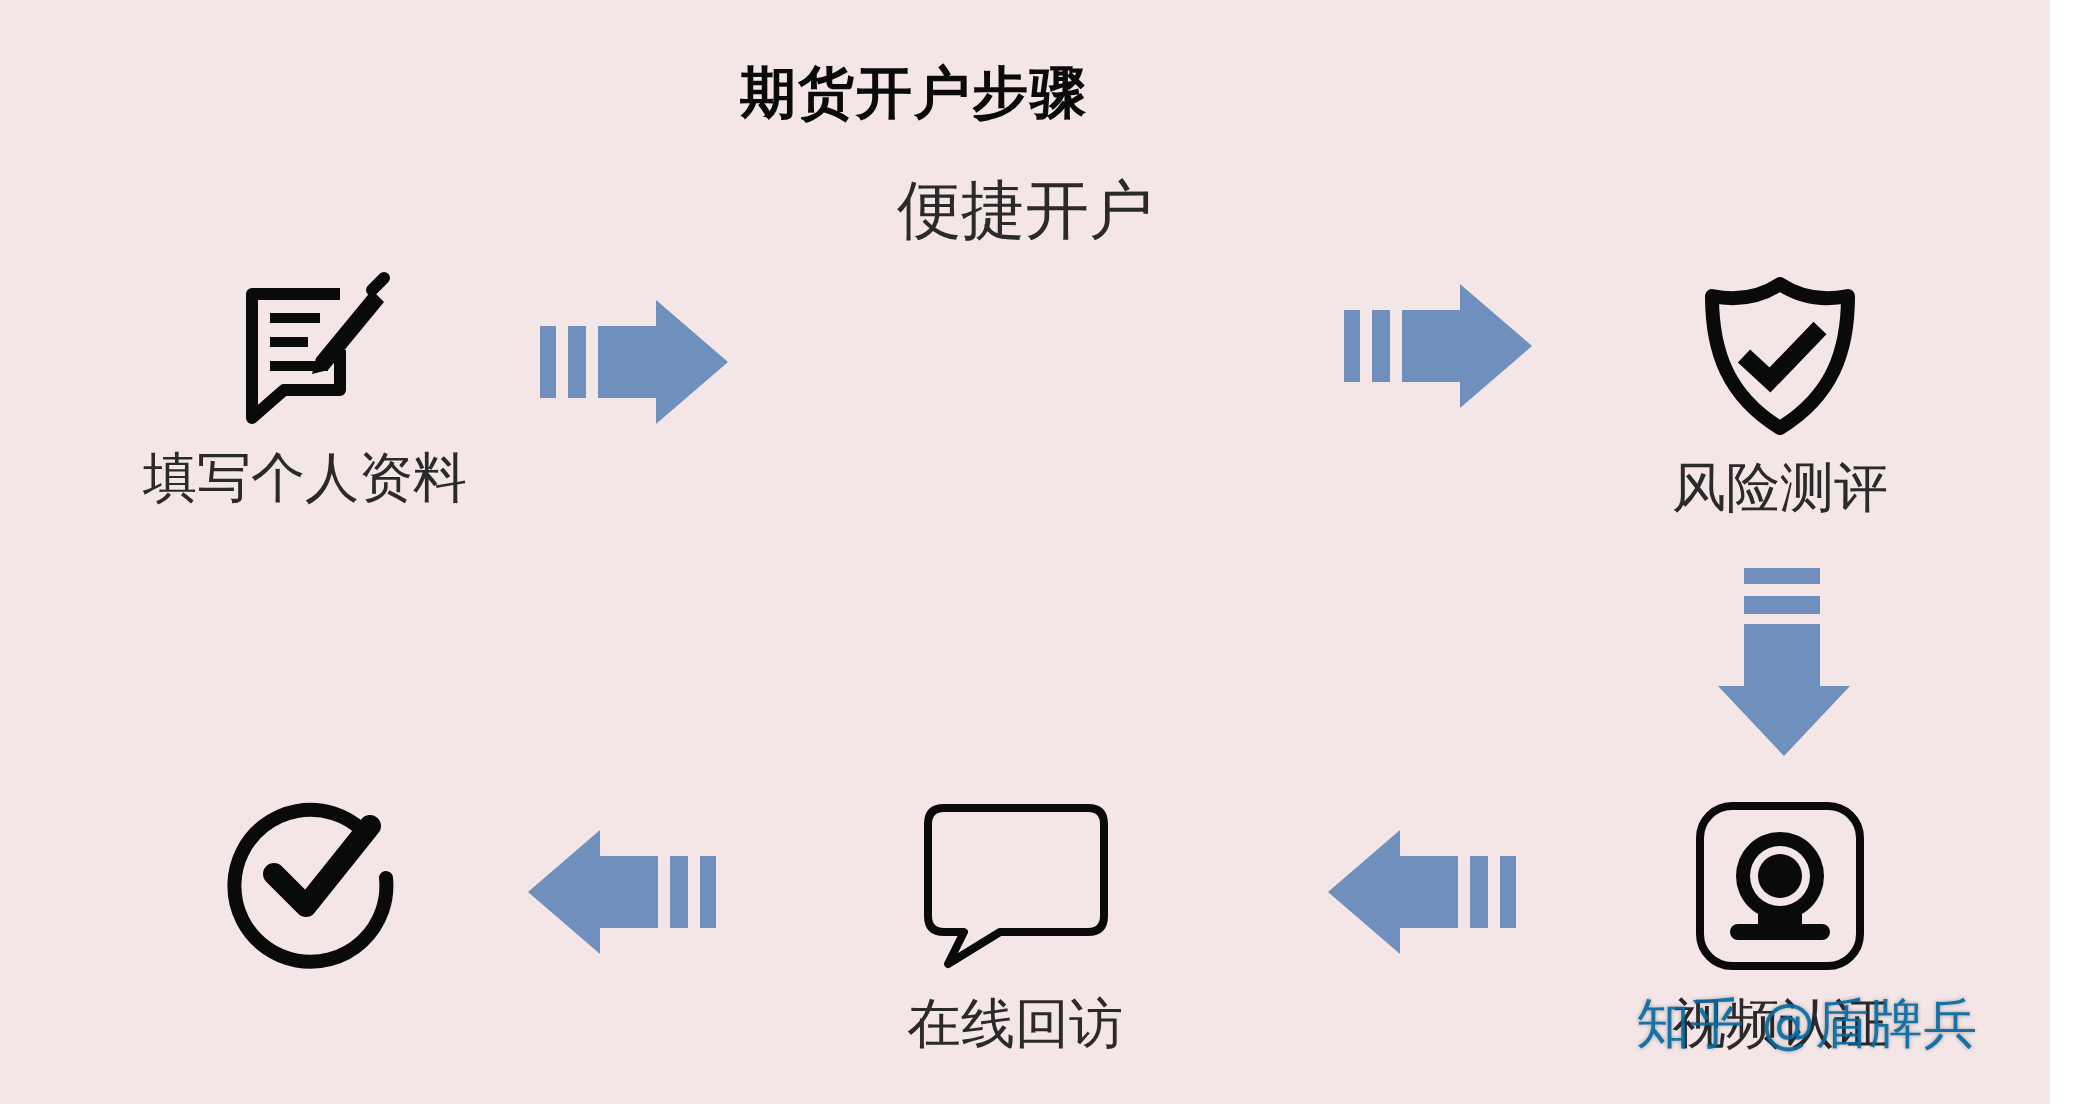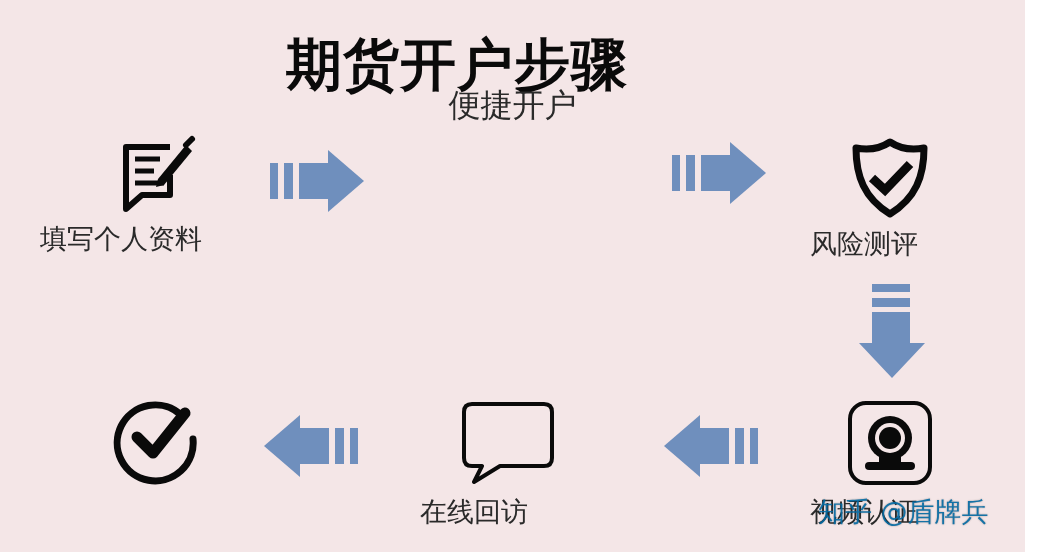--- a/index.html
+++ b/index.html
@@ -6,27 +6,27 @@
   body {
     width: 1045px; height: 555px; background: #ffffff; position: relative; overflow: hidden;
     font-family: "DejaVu Sans", "Liberation Sans", sans-serif; color: #1a1a1a;
   }
   .canvas {
     position: absolute; left: 0; top: 0; width: 1025px; height: 552px;
     background: #f4e6e7;
   }
   .title {
     position: absolute; left: 0; width: 914px; top: 28px; text-align: center;
-    font-size: 56px; font-weight: bold; letter-spacing: 1px; color: #0a0a0a;
+    font-size: 28px; font-weight: bold; letter-spacing: 1px; color: #0a0a0a;
   }
   .subtitle {
     position: absolute; left: 0; width: 1025px; top: 84px; text-align: center;
     font-size: 32px; color: #2a2a2a;
   }
-  .step { position: absolute; }
+  .step { position: absolute; text-align: center; }
   .step .icon { display: block; margin: 0 auto; }
   .step .label {
     display: block; font-size: 27px; color: #2a2a2a; white-space: nowrap; margin-top: 8px;
   }
   .arrow { position: absolute; }
   .watermark {
     position: absolute; left: 818px; top: 494px; font-size: 27px; color: #0369a1;
     text-shadow: 0 0 2px rgba(0,0,0,0.35); white-space: nowrap; opacity: 0.92;
   }
 </style>

